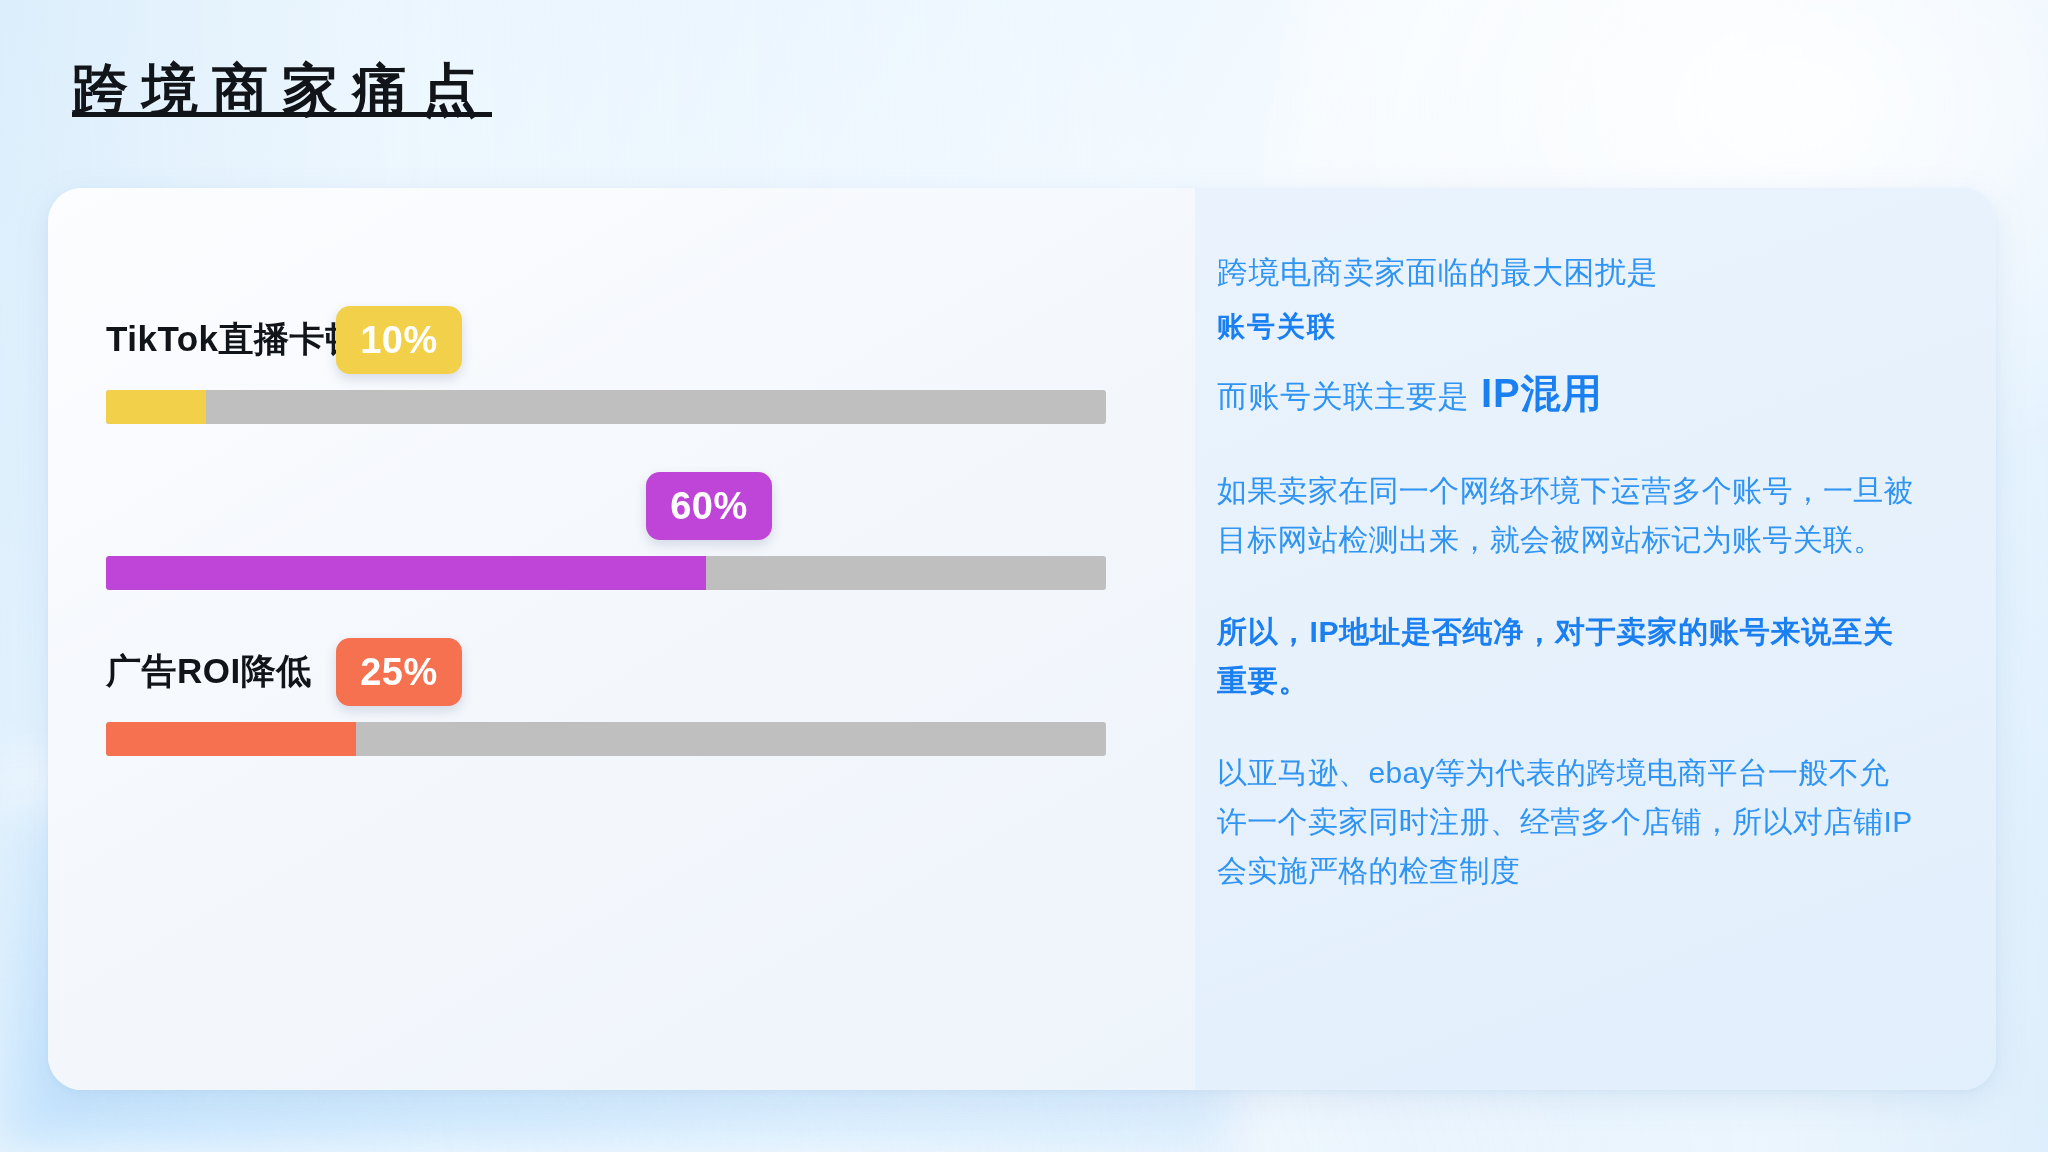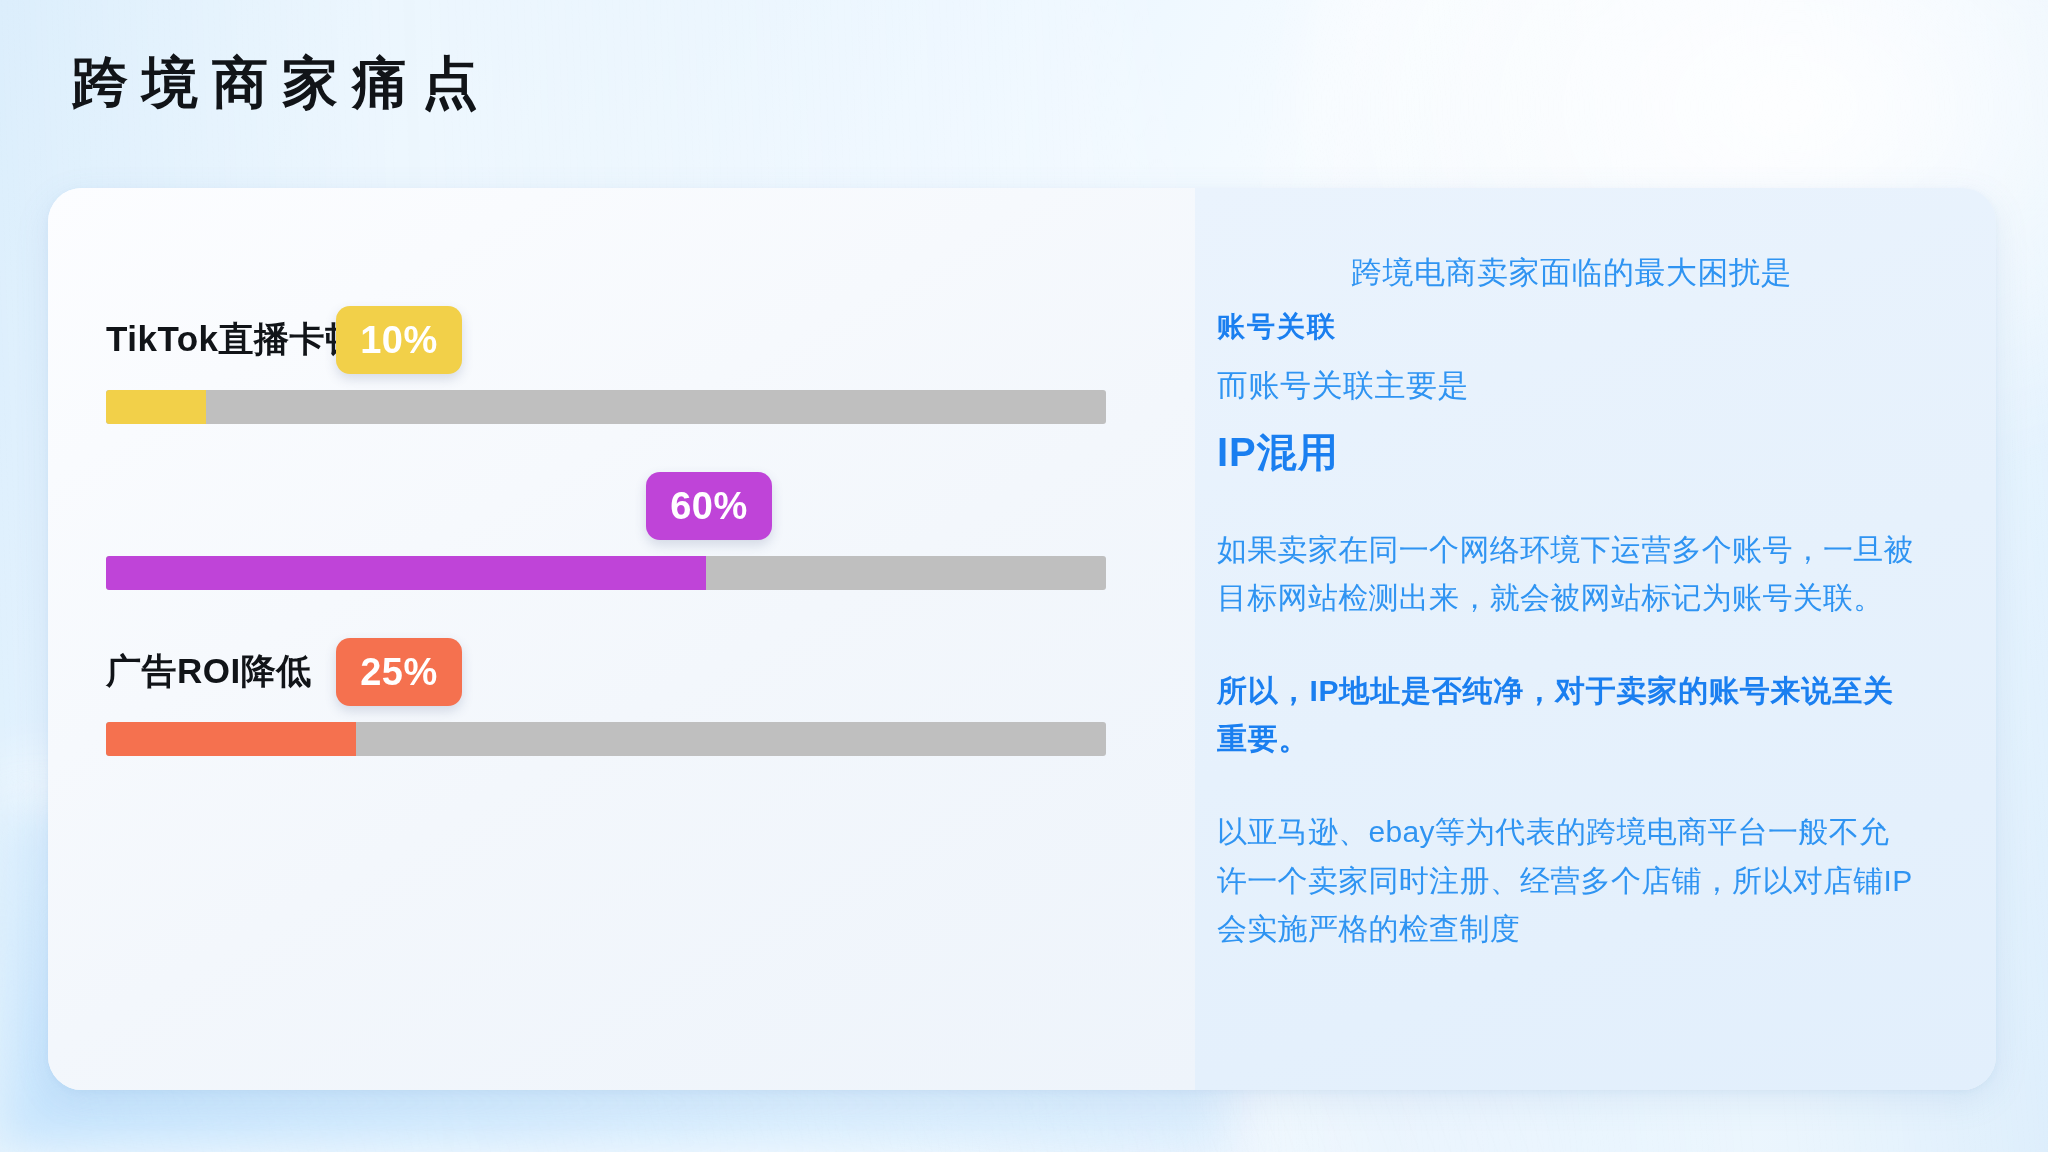--- a/index.html
+++ b/index.html
@@ -75,27 +75,28 @@
     width: 60%;
     height: 30%;
     background: linear-gradient(15deg, rgba(178,219,252,0.75) 0%, rgba(178,219,252,0) 100%);
     filter: blur(24px);
   }
 
   
   #page-title {
     position: absolute;
     left: 72px;
-    top: 51px;
+    top: 58px;
     font-size: 56px;
     font-weight: bold;
     color: #111418;
     letter-spacing: 14px;
     line-height: 1.15;
     white-space: nowrap;
+    text-decoration: underline;
   }
 
   
   #main-card {
     position: absolute;
     left: 48px;
     top: 188px;
     width: 1948px;
     height: 902px;
     border-radius: 34px;
@@ -176,42 +177,40 @@
     flex: 1 1 auto;
     padding: 62px 70px 0 22px;
     background: linear-gradient(160deg, #eaf3fd 0%, #e6f1fc 50%, #e2effc 100%);
   }
 
   .t-lead {
     font-size: 31px;
     color: #2f94f2;
     line-height: 1.5;
     letter-spacing: 0.5px;
-    text-align: center;
   }
 
   .t-hero {
     font-size: 28px;
     font-weight: bold;
     color: #1a7ff0;
     letter-spacing: 2px;
     line-height: 1.45;
     margin-top: 10px;
   }
 
   .t-sub {
     font-size: 31px;
     color: #2f94f2;
     line-height: 1.5;
     letter-spacing: 0.5px;
     margin-top: 16px;
     display: flex;
     align-items: baseline;
     gap: 12px;
-    flex-direction: column;
   }
   .t-sub-strong {
     font-size: 40px;
     font-weight: bold;
     color: #1a7ff0;
     letter-spacing: 1px;
   }
 
   .t-para {
     font-size: 30px;

